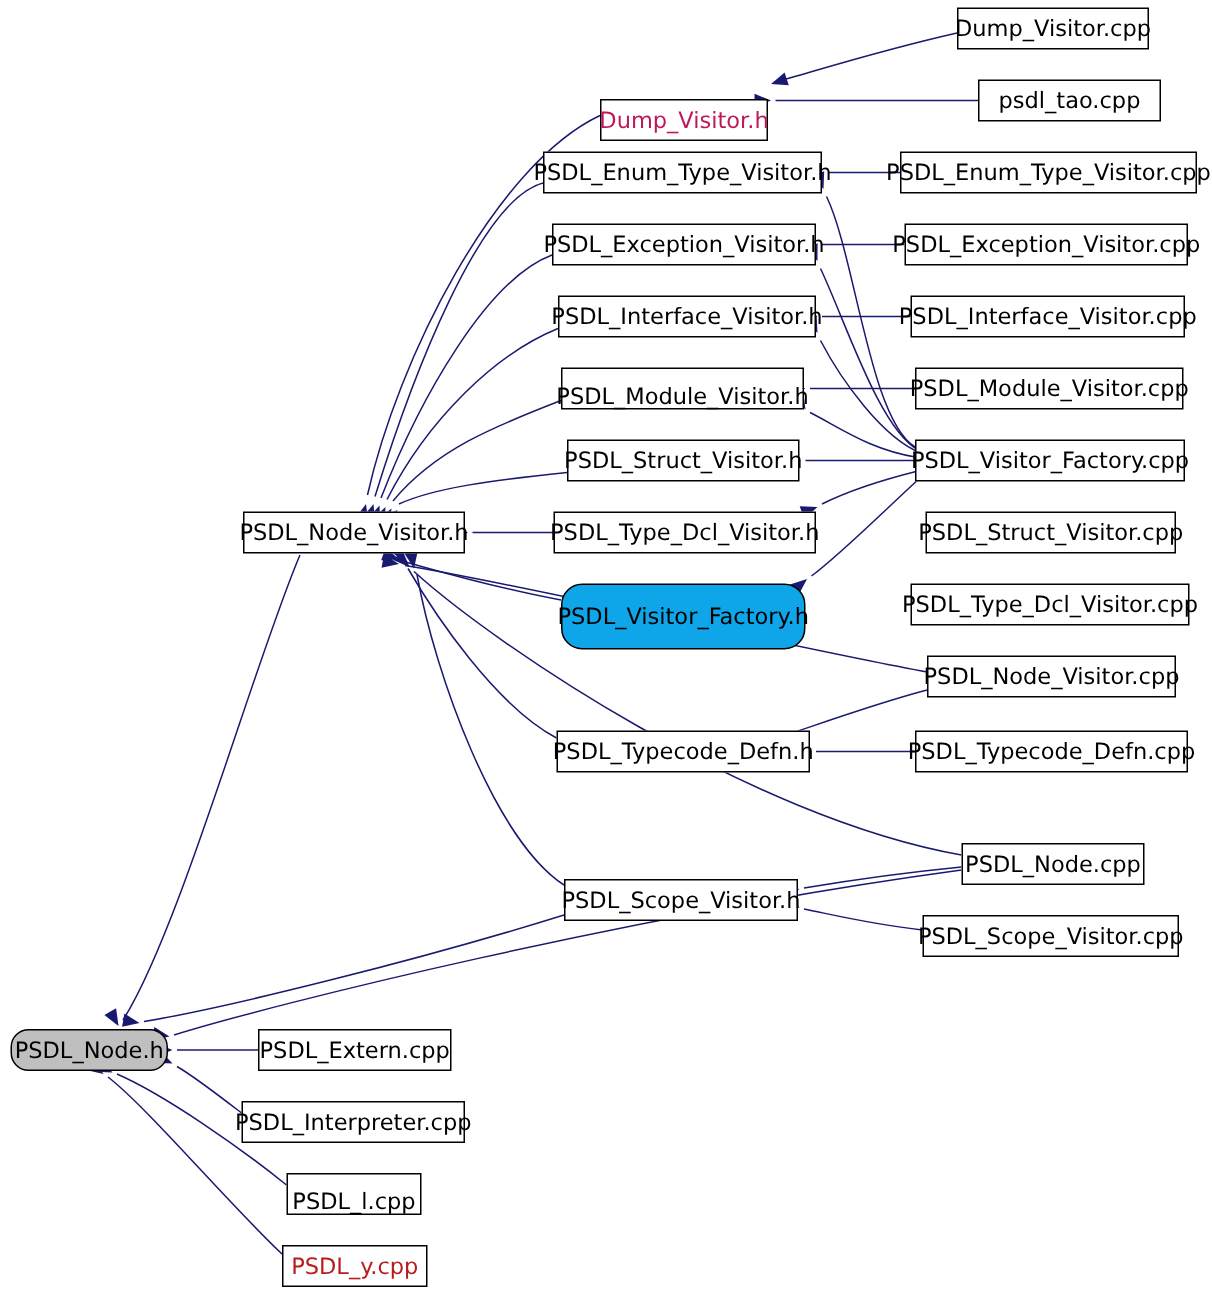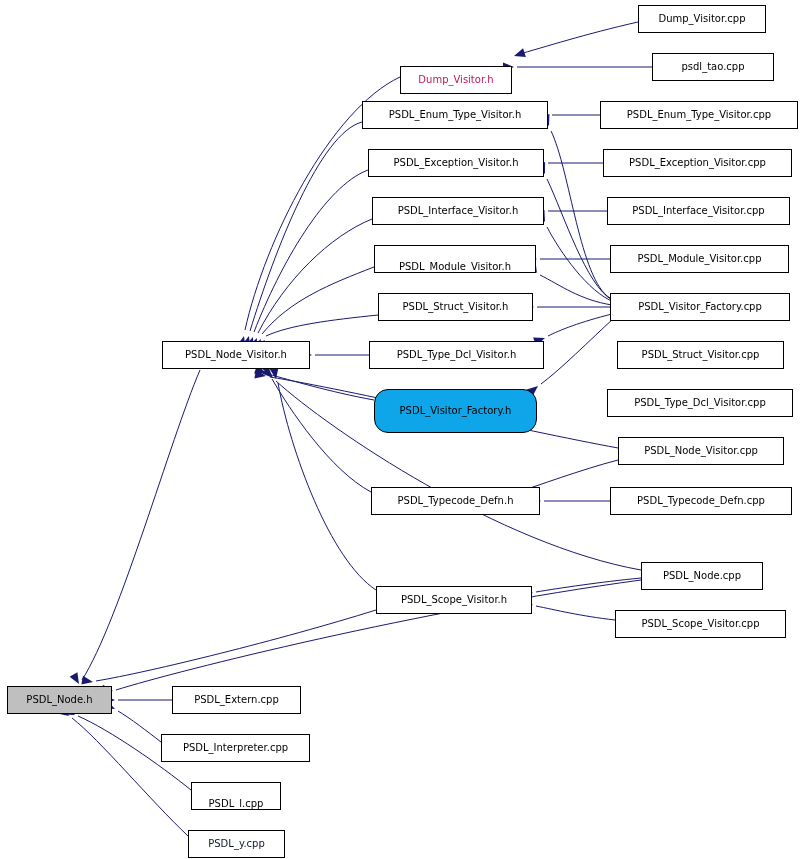--- a/index.html
+++ b/index.html
@@ -1,21 +1,21 @@
 <!DOCTYPE html>
 <html><head>
 <meta charset="utf-8">
 <style>
   html,body{margin:0;padding:0;background:#ffffff;}
   #graph{position:relative;width:808px;height:859px;background:#ffffff;
          font-family:"DejaVu Sans","Liberation Sans",sans-serif;}
   #edges{position:absolute;left:0;top:0;width:808px;height:859px;}
   .node{position:absolute;box-sizing:border-box;border:1px solid #000000;
         background:#ffffff;display:flex;align-items:center;justify-content:center;
-        font-size:10px;color:#000000;white-space:nowrap;line-height:1;}
+        font-size:15px;color:#000000;white-space:nowrap;line-height:1;}
   .node.hl{background:#bfbfbf;}
   .node span{pointer-events:none;}
 </style>
 </head>
 <body>
 
 <div id="graph" style="background: rgb(255, 255, 255);">
   <svg id="edges" width="808" height="859" viewBox="0 0 808 859">
       <path d="M638,22 C585,34 545,47 516,55" fill="none" stroke="#191970" stroke-width="1"></path>
       <polygon points="0,0 11,4.5 11,-4.5" fill="#191970" transform="translate(514,56) rotate(-18)"></polygon>
@@ -156,29 +156,29 @@
       </div>
       <div class="node" style="left: 641px; top: 562px; width: 122px; height: 28px; border-color: rgb(0, 0, 0); background: rgb(255, 255, 255); color: rgb(0, 0, 0);">
         <span>PSDL_Node.cpp</span>
       </div>
       <div class="node" style="left: 376px; top: 586px; width: 156px; height: 28px; border-color: rgb(0, 0, 0); background: rgb(255, 255, 255); color: rgb(0, 0, 0);">
         <span>PSDL_Scope_Visitor.h</span>
       </div>
       <div class="node" style="left: 615px; top: 610px; width: 171px; height: 28px; border-color: rgb(0, 0, 0); background: rgb(255, 255, 255); color: rgb(0, 0, 0);">
         <span>PSDL_Scope_Visitor.cpp</span>
       </div>
-      <div class="node hl" style="left: 7px; top: 686px; width: 105px; height: 28px; border-color: rgb(0, 0, 0); background: rgb(191, 191, 191); color: rgb(0, 0, 0);">
+      <div class="node hl" style="left: 7px; top: 686px; width: 105px; height: 28px; border-color: rgb(0, 0, 0); background: rgb(191, 191, 191); color: rgb(0, 0, 0); border-radius: 12px;">
         <span>PSDL_Node.h</span>
       </div>
       <div class="node" style="left: 172px; top: 686px; width: 129px; height: 28px; border-color: rgb(0, 0, 0); background: rgb(255, 255, 255); color: rgb(0, 0, 0);">
         <span>PSDL_Extern.cpp</span>
       </div>
       <div class="node" style="left: 161px; top: 734px; width: 149px; height: 28px; border-color: rgb(0, 0, 0); background: rgb(255, 255, 255); color: rgb(0, 0, 0);">
         <span>PSDL_Interpreter.cpp</span>
       </div>
       <div class="node" style="left: 191px; top: 782px; width: 90px; height: 28px; border-color: rgb(0, 0, 0); background: rgb(255, 255, 255); color: rgb(0, 0, 0); align-items: flex-end;">
         <span>PSDL_l.cpp</span>
       </div>
-      <div class="node" style="left: 188px; top: 830px; width: 97px; height: 28px; border-color: rgb(0, 0, 0); background: rgb(255, 255, 255); color: #0f172a;">
+      <div class="node" style="left: 188px; top: 830px; width: 97px; height: 28px; border-color: rgb(0, 0, 0); background: rgb(255, 255, 255); color: #b91c1c;">
         <span>PSDL_y.cpp</span>
       </div>
     </div>
 </div>
 
 </body></html>

